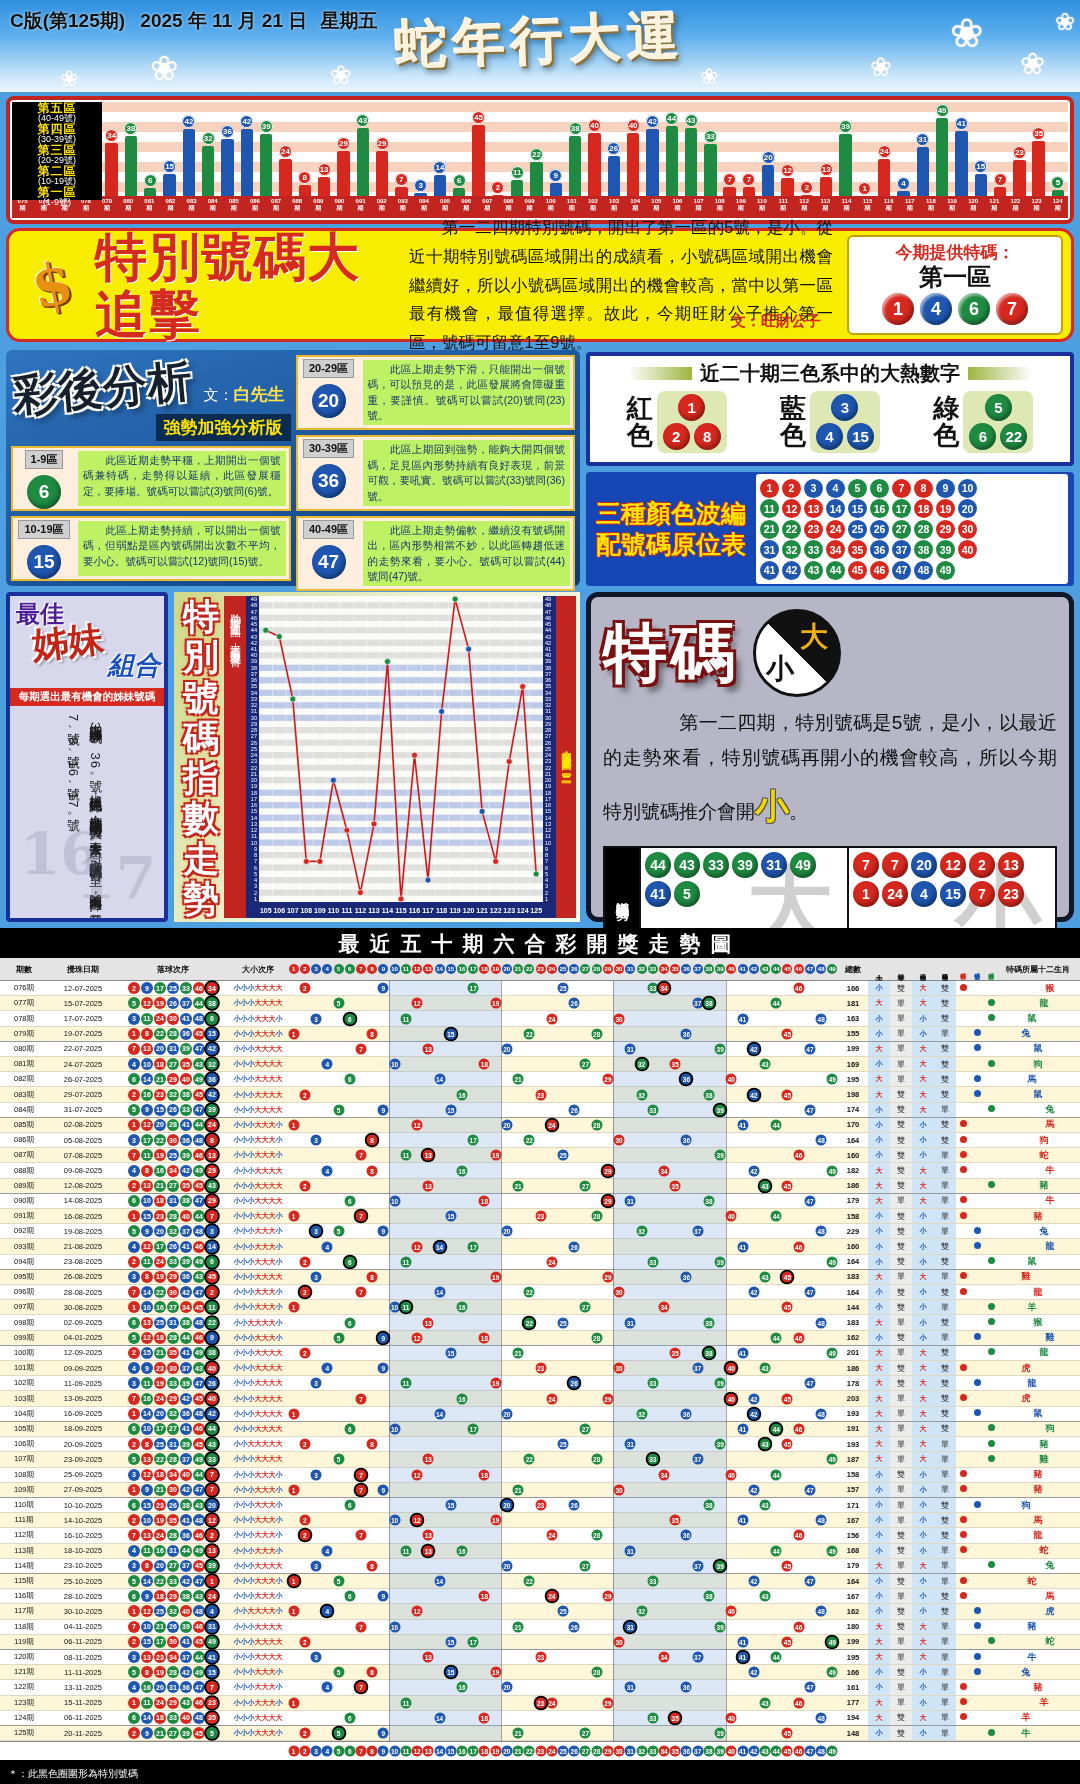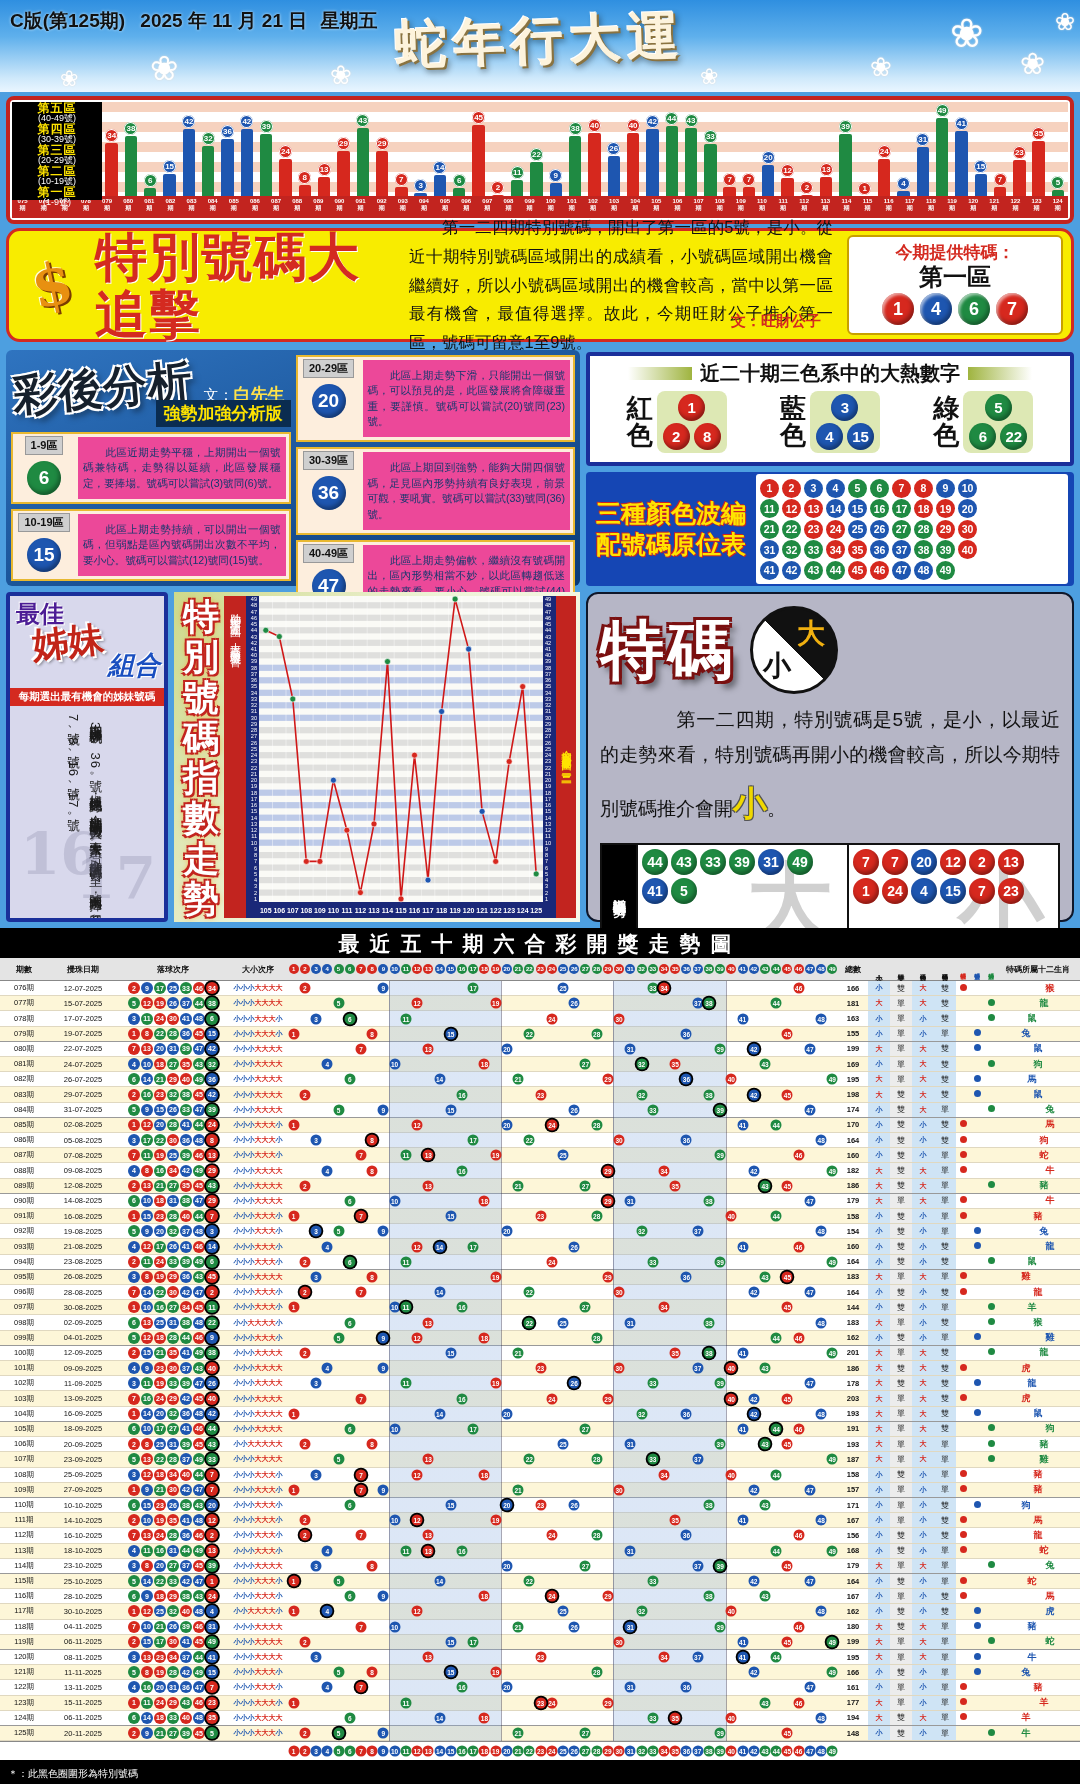--- a/index.html
+++ b/index.html
@@ -39,21 +39,21 @@
   .an-col{flex:1;display:flex;flex-direction:column;gap:5px;}
   #an-head{height:86px;position:relative;}
   #an-title{font-family:"DejaVu Serif",serif;font-size:44px;font-weight:bold;color:#16202c;text-shadow:2px 2px 0 #fff,-2px -2px 0 #fff,2px -2px 0 #fff,-2px 2px 0 #fff,4px 5px 6px rgba(0,0,0,.5);transform:rotate(-5deg);position:absolute;left:2px;top:4px;letter-spacing:1px;}
   #an-author{position:absolute;right:6px;top:28px;color:#fff;font-size:15px;}
   #an-author b{color:#ffe24a;font-family:"DejaVu Serif",serif;font-size:17px;}
   #an-sub{position:absolute;right:0;bottom:0;background:#0a2c50;color:#ffe400;font-weight:bold;font-size:17px;padding:2px 8px;}
   .an-card{flex:1;background:#fdeedd;border:2px solid #e8b830;display:flex;box-sizing:border-box;}
   .an-left{width:62px;display:flex;flex-direction:column;align-items:center;}
   .an-tag{background:#cfcfcf;color:#111;font-size:11px;font-weight:bold;padding:1px 5px;margin-top:2px;border:1px solid #999;}
   .an-ball{width:34px;height:34px;border-radius:50%;color:#fff;font-size:19px;font-weight:bold;display:flex;align-items:center;justify-content:center;margin-top:6px;box-shadow:inset -2px -3px 4px rgba(0,0,0,.35);}
-  .an-text{flex:1;background:#ec4899;margin:3px;color:#14376e;font-size:10.6px;line-height:1.45;padding:8px 5px;text-align:justify;}
+  .an-text{flex:1;background:#bef264;margin:3px;color:#14376e;font-size:10.6px;line-height:1.45;padding:2px 5px;text-align:justify;}
   .an-text .indent{display:inline-block;width:22px;}
   
   #hot{position:absolute;left:586px;top:352px;width:488px;height:114px;background:#fff;border:4px solid #1a2f9a;border-radius:4px;box-sizing:border-box;}
   #hot-title{display:flex;align-items:center;justify-content:center;gap:8px;margin-top:4px;}
   #hot-title .bar{width:64px;height:13px;background:linear-gradient(90deg,#fff,#9fb43f);}
   #hot-title .bar.r{background:linear-gradient(270deg,#fff,#9fb43f);}
   #hot-title .tx{font-size:20px;font-weight:bold;color:#111;}
   #hot-groups{display:flex;justify-content:space-around;padding:4px 10px;}
   .hot-g{display:flex;align-items:center;gap:4px;}
   .hot-lab{font-size:26px;font-weight:bold;color:#111;line-height:1.05;font-family:"DejaVu Serif",serif;}
@@ -76,21 +76,21 @@
   #ss-band{background:#d42a20;color:#fff;font-size:10.5px;text-align:center;padding:2px 0;font-weight:bold;}
   #ss-body{writing-mode:vertical-rl;font-size:13px;color:#1a1a1a;line-height:1.72;height:195px;padding:8px 6px 0 0;margin:0 auto;letter-spacing:1px;}
   .ss-ghost{position:absolute;font-size:58px;font-weight:bold;color:rgba(110,110,140,.22);font-family:"DejaVu Serif",serif;}
   
   #idx{position:absolute;left:174px;top:592px;width:406px;height:330px;background:linear-gradient(120deg,#cdd98a,#eff3d8 45%,#f6f8ea);display:flex;box-sizing:border-box;padding:4px;}
   #idx-title{width:50px;display:flex;flex-direction:column;align-items:center;justify-content:space-around;font-size:36px;font-weight:bold;color:#fff;text-shadow:2px 2px 0 #c2241f,-2px -2px 0 #c2241f,2px -2px 0 #c2241f,-2px 2px 0 #c2241f,0 0 6px #f80;font-family:"DejaVu Serif",serif;line-height:1;}
   #idx-note{width:22px;background:#c2241f;color:#fff;writing-mode:vertical-rl;font-size:11px;display:flex;align-items:center;padding:8px 0;letter-spacing:2px;}
   #idx-plot{flex:1;position:relative;}
   #idx-right{width:20px;background:#c2241f;color:#ffe400;writing-mode:vertical-rl;font-size:10px;display:flex;align-items:center;justify-content:center;letter-spacing:2px;font-weight:bold;}
   
-  #spec{position:absolute;left:586px;top:592px;width:488px;height:330px;background:#b6b6c6;border:2px solid #0f172a;border-radius:12px;box-sizing:border-box;padding:8px 12px;}
+  #spec{position:absolute;left:586px;top:592px;width:488px;height:330px;background:#b6b6c6;border:5px solid #0f172a;border-radius:12px;box-sizing:border-box;padding:8px 12px;}
   #sp-head{display:flex;align-items:center;gap:14px;height:96px;}
   #sp-title{font-size:64px;font-weight:bold;color:#fff;font-family:"DejaVu Serif",serif;text-shadow:3px 3px 0 #7a1010,-3px -3px 0 #7a1010,3px -3px 0 #7a1010,-3px 3px 0 #7a1010,6px 7px 6px rgba(0,0,0,.5);letter-spacing:4px;}
   #sp-yy{width:82px;height:82px;border-radius:50%;background:linear-gradient(225deg,#111 50%,#fff 50%);border:3px solid #111;position:relative;}
   #sp-yy .big{position:absolute;right:10px;top:6px;color:#f0b010;font-size:28px;font-weight:bold;}
   #sp-yy .small{position:absolute;left:10px;bottom:6px;color:#111;font-size:28px;font-weight:bold;}
   #sp-body{font-size:19px;color:#111;line-height:1.85;text-align:justify;margin-top:4px;}
   #sp-body .indent{display:inline-block;width:76px;}
   #sp-body .hl{color:#f0d800;font-size:34px;font-weight:bold;text-shadow:1px 1px 0 #555,-1px -1px 0 #555,1px -1px 0 #555,-1px 1px 0 #555;font-family:"DejaVu Serif",serif;}
   #sp-bottom{display:flex;height:92px;margin-top:8px;border:2px solid #111;background:#fff;}
   #sp-lab{width:34px;background:#000;color:#fff;font-size:13px;font-weight:bold;writing-mode:vertical-rl;text-orientation:upright;display:flex;align-items:center;justify-content:center;letter-spacing:1px;}
@@ -1419,21 +1419,21 @@
         <div class="col-x"><span class="dx dxS">小</span><span class="dx dxS">小</span><span class="dx dxS">小</span><span class="dx dxB">大</span><span class="dx dxB">大</span><span class="dx dxB">大</span><span class="dx dxS">小</span></div>
         <div class="col-g" style="align-self: stretch; z-index: 2;">
           <span class="chip10 cG" style="left: 9.18367%;">5</span>
           <span class="chip10 cB" style="left: 17.3469%;">9</span>
           <span class="chip10 cB" style="left: 39.7959%;">20</span>
           <span class="chip10 cG" style="left: 64.2857%;">32</span>
           <span class="chip10 cB" style="left: 74.4898%;">37</span>
           <span class="chip10 cB" style="left: 96.9388%;">48</span>
           <span class="chip10 chipSp cB" style="left: 5.10204%;">3</span>
         </div>
-        <div class="col-t" style="font-weight: bold;">154</div>
+        <div class="col-t" style="font-weight: bold;">229</div>
         <div class="col-s1 cell-blue">
           <span class="dx dxS">小</span>
         </div>
         <div class="col-s2 cell-grey" style="font-size: 8px;">雙</div>
         <div class="col-s3 cell-blue">
           <span class="dx dxS">小</span>
         </div>
         <div class="col-s4 cell-blue" style="font-size: 8px;">單</div>
         <div class="col-w"></div>
         <div class="col-w"><span class="wdot" style="background: rgb(30, 86, 176);"></span></div>

